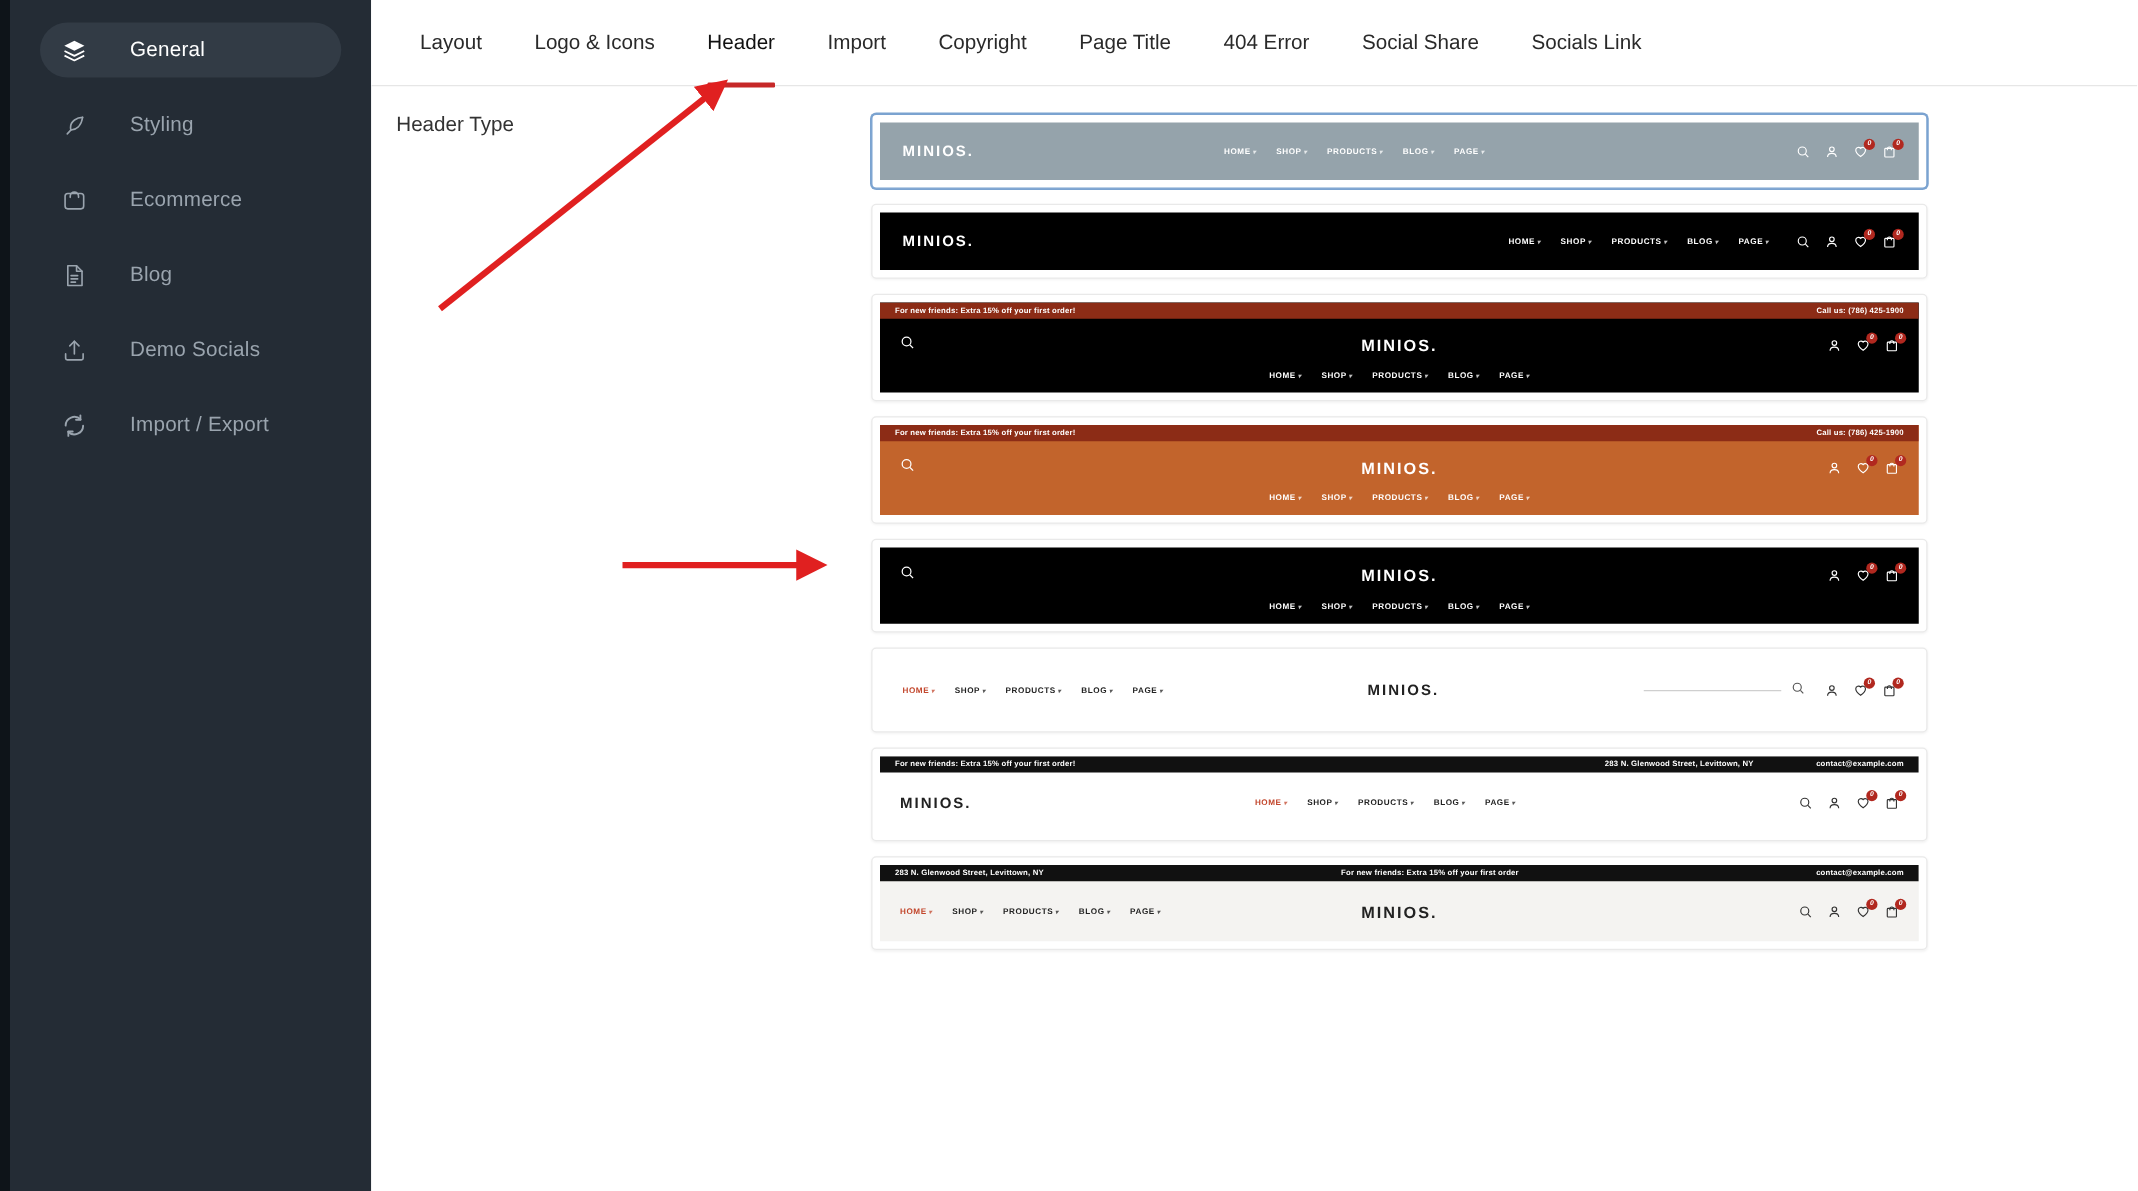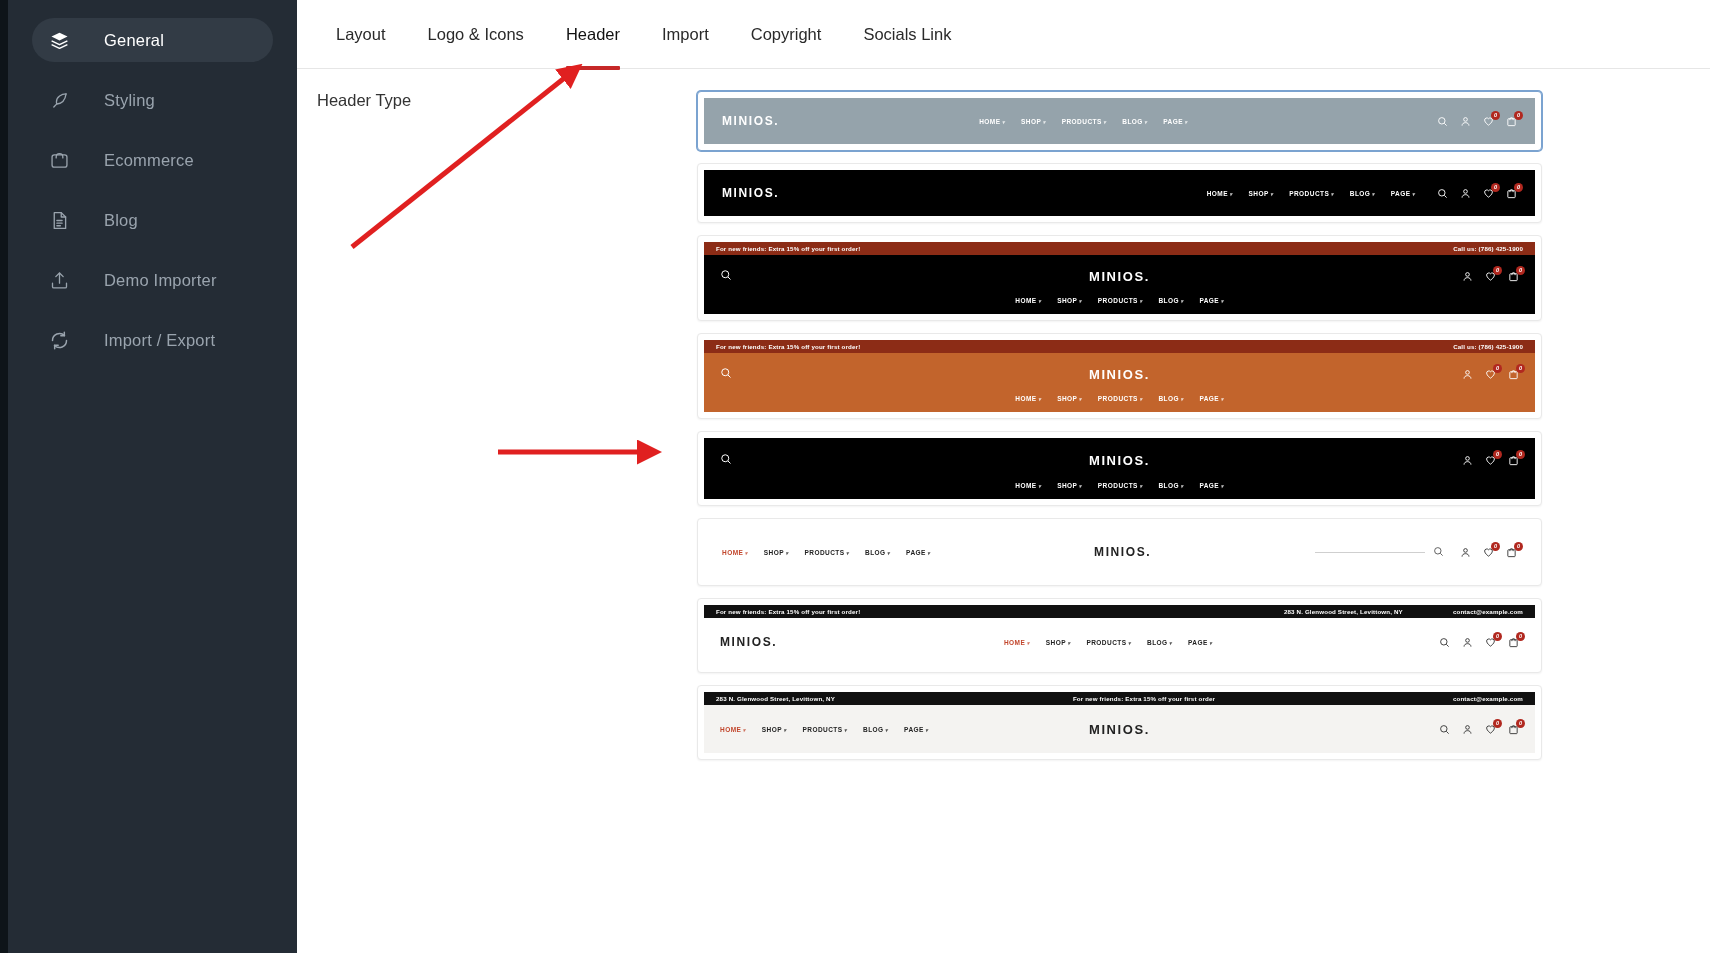--- a/index.html
+++ b/index.html
@@ -218,21 +218,21 @@
   </div>
 
   <div class="side-item">
     <span class="side-ico">
       <svg viewBox="0 0 24 24" fill="none" stroke="currentColor" stroke-width="1.5" stroke-linecap="round" stroke-linejoin="round">
         <path d="M4 15v4a1.5 1.5 0 0 0 1.5 1.5h13A1.5 1.5 0 0 0 20 19v-4"></path>
         <path d="M12 15V3.5"></path>
           <path d="M7.8 7.6 12 3.4l4.2 4.2"></path>
       </svg>
     </span>
-    <span class="side-label">Demo Importer</span>
+    <span class="side-label">Demo Socials</span>
   </div>
 
   <div class="side-item">
     <span class="side-ico">
       <svg viewBox="0 0 24 24" fill="none" stroke="currentColor" stroke-width="1.7" stroke-linecap="round" stroke-linejoin="round">
         <path d="M20 12a8 8 0 0 1-13.7 5.6"></path>
           <path d="M4 12A8 8 0 0 1 17.7 6.4"></path>
         <path d="M17.5 2.6v4h-4"></path>
           <path d="M6.5 21.4v-4h4"></path>
       </svg>
@@ -253,20 +253,29 @@
     <div class="tab active">
         <span>Header</span>
       </div>
     <div class="tab">
         <span>Import</span>
       </div>
     <div class="tab">
         <span>Copyright</span>
       </div>
     <div class="tab">
+        <span>Page Title</span>
+      </div>
+    <div class="tab">
+        <span>404 Error</span>
+      </div>
+    <div class="tab">
+        <span>Social Share</span>
+      </div>
+    <div class="tab">
         <span>Socials Link</span>
       </div>
   </div>
 
   <div id="content">
     <div id="row-header-type">
 
       <div class="field-label">Header Type</div>
 
       <div id="thumbs">

